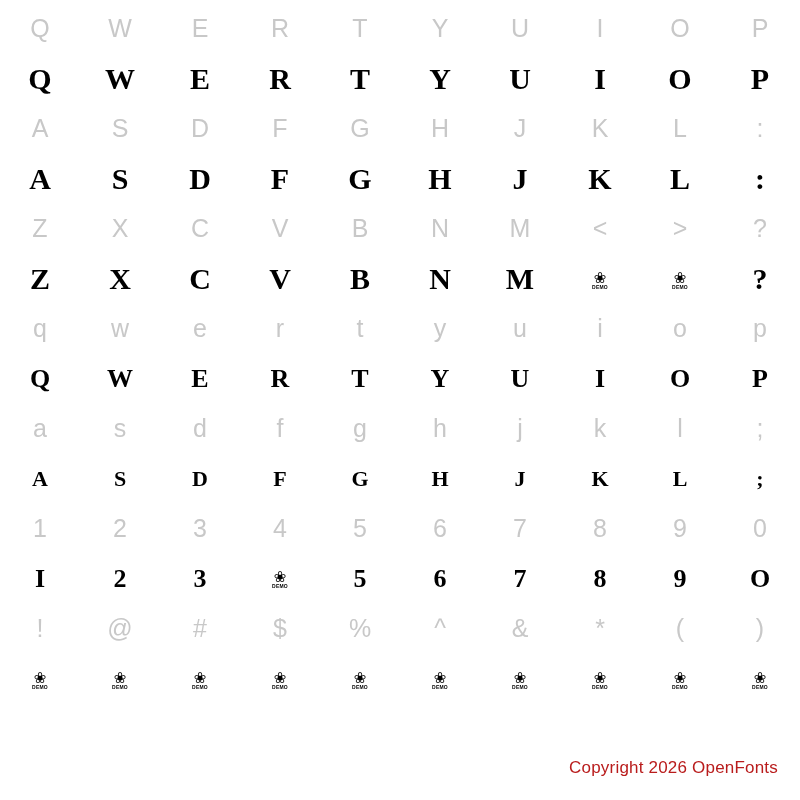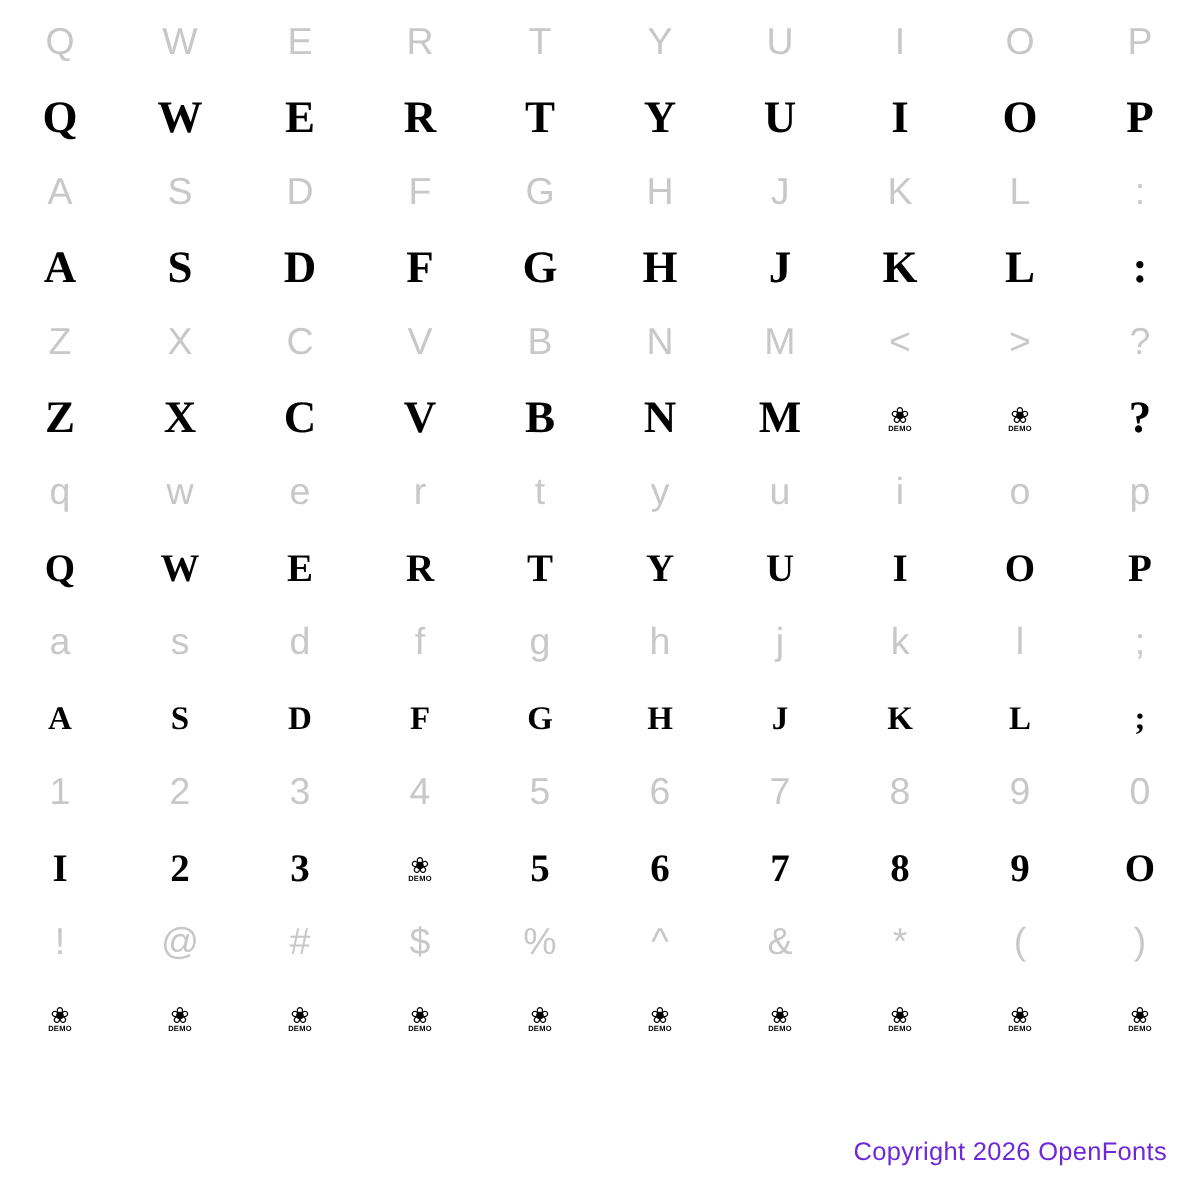--- a/index.html
+++ b/index.html
@@ -98,21 +98,21 @@
     text-align: center;
     color: #000;
     font-weight: bold;
   }
   #footer {
     position: absolute;
     right: 22px;
     bottom: 22px;
     font-family: "Liberation Sans", sans-serif;
     font-size: 17px;
-    color: #6d28d9;
+    color: #b91c1c;
     letter-spacing: 0.2px;
   }
 </style>
 </head>
 <body>
 
 <div id="sheet">
 
   <div class="grid">
 

